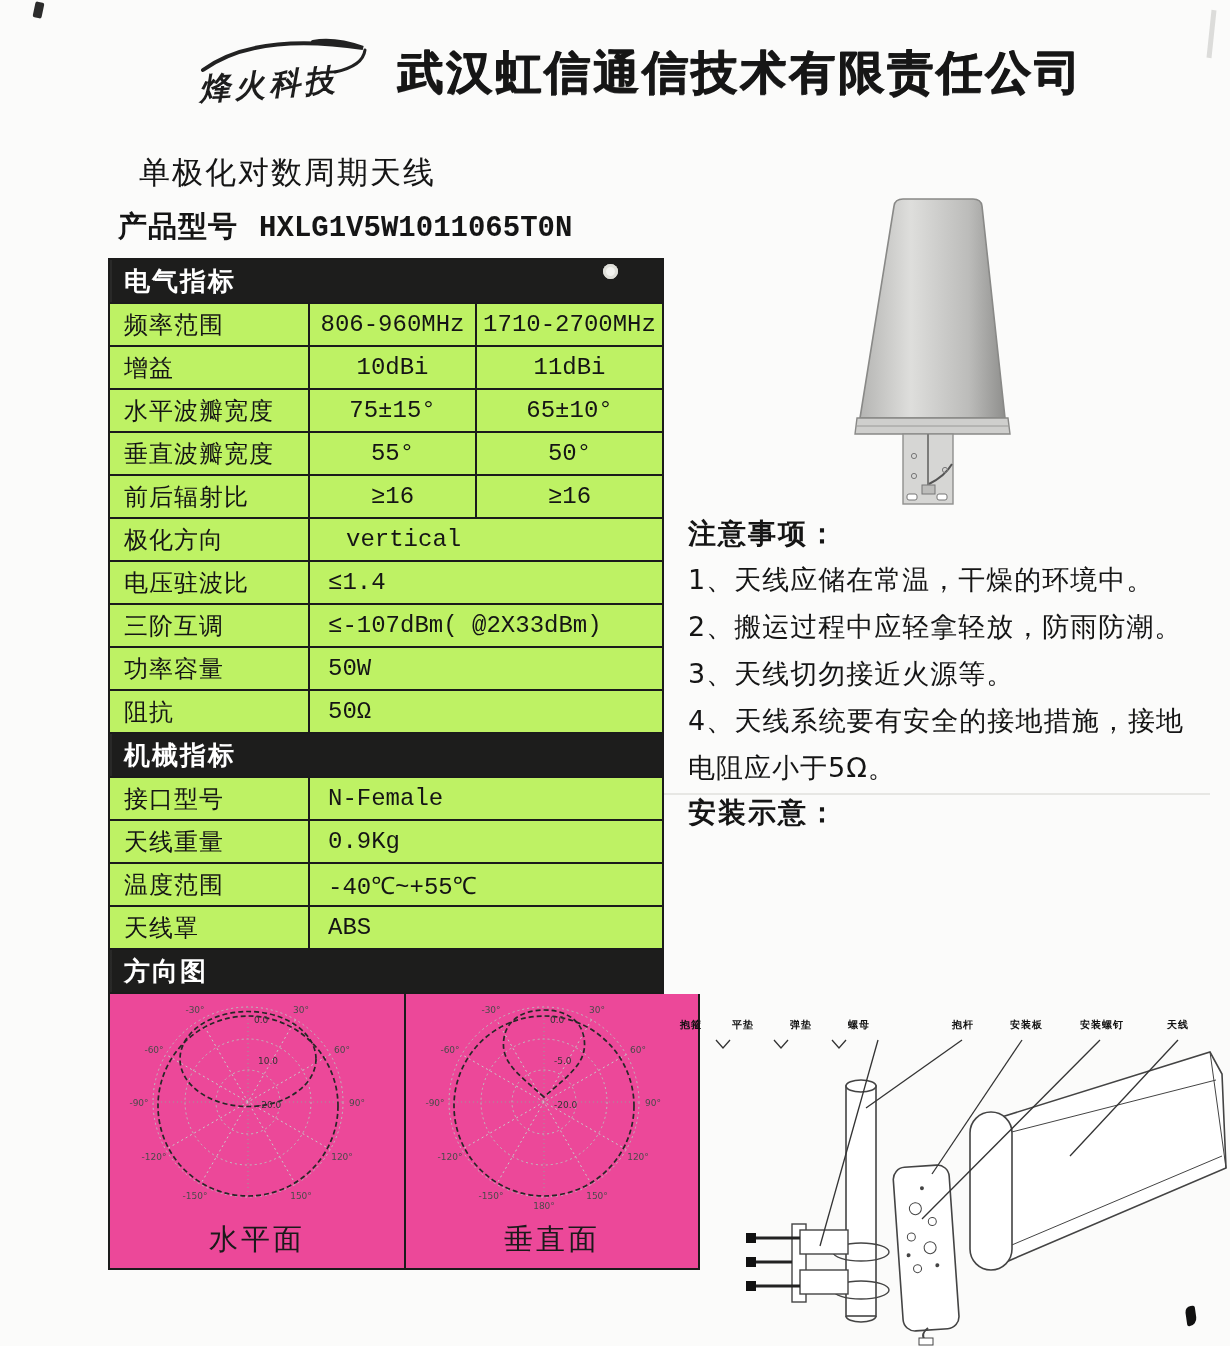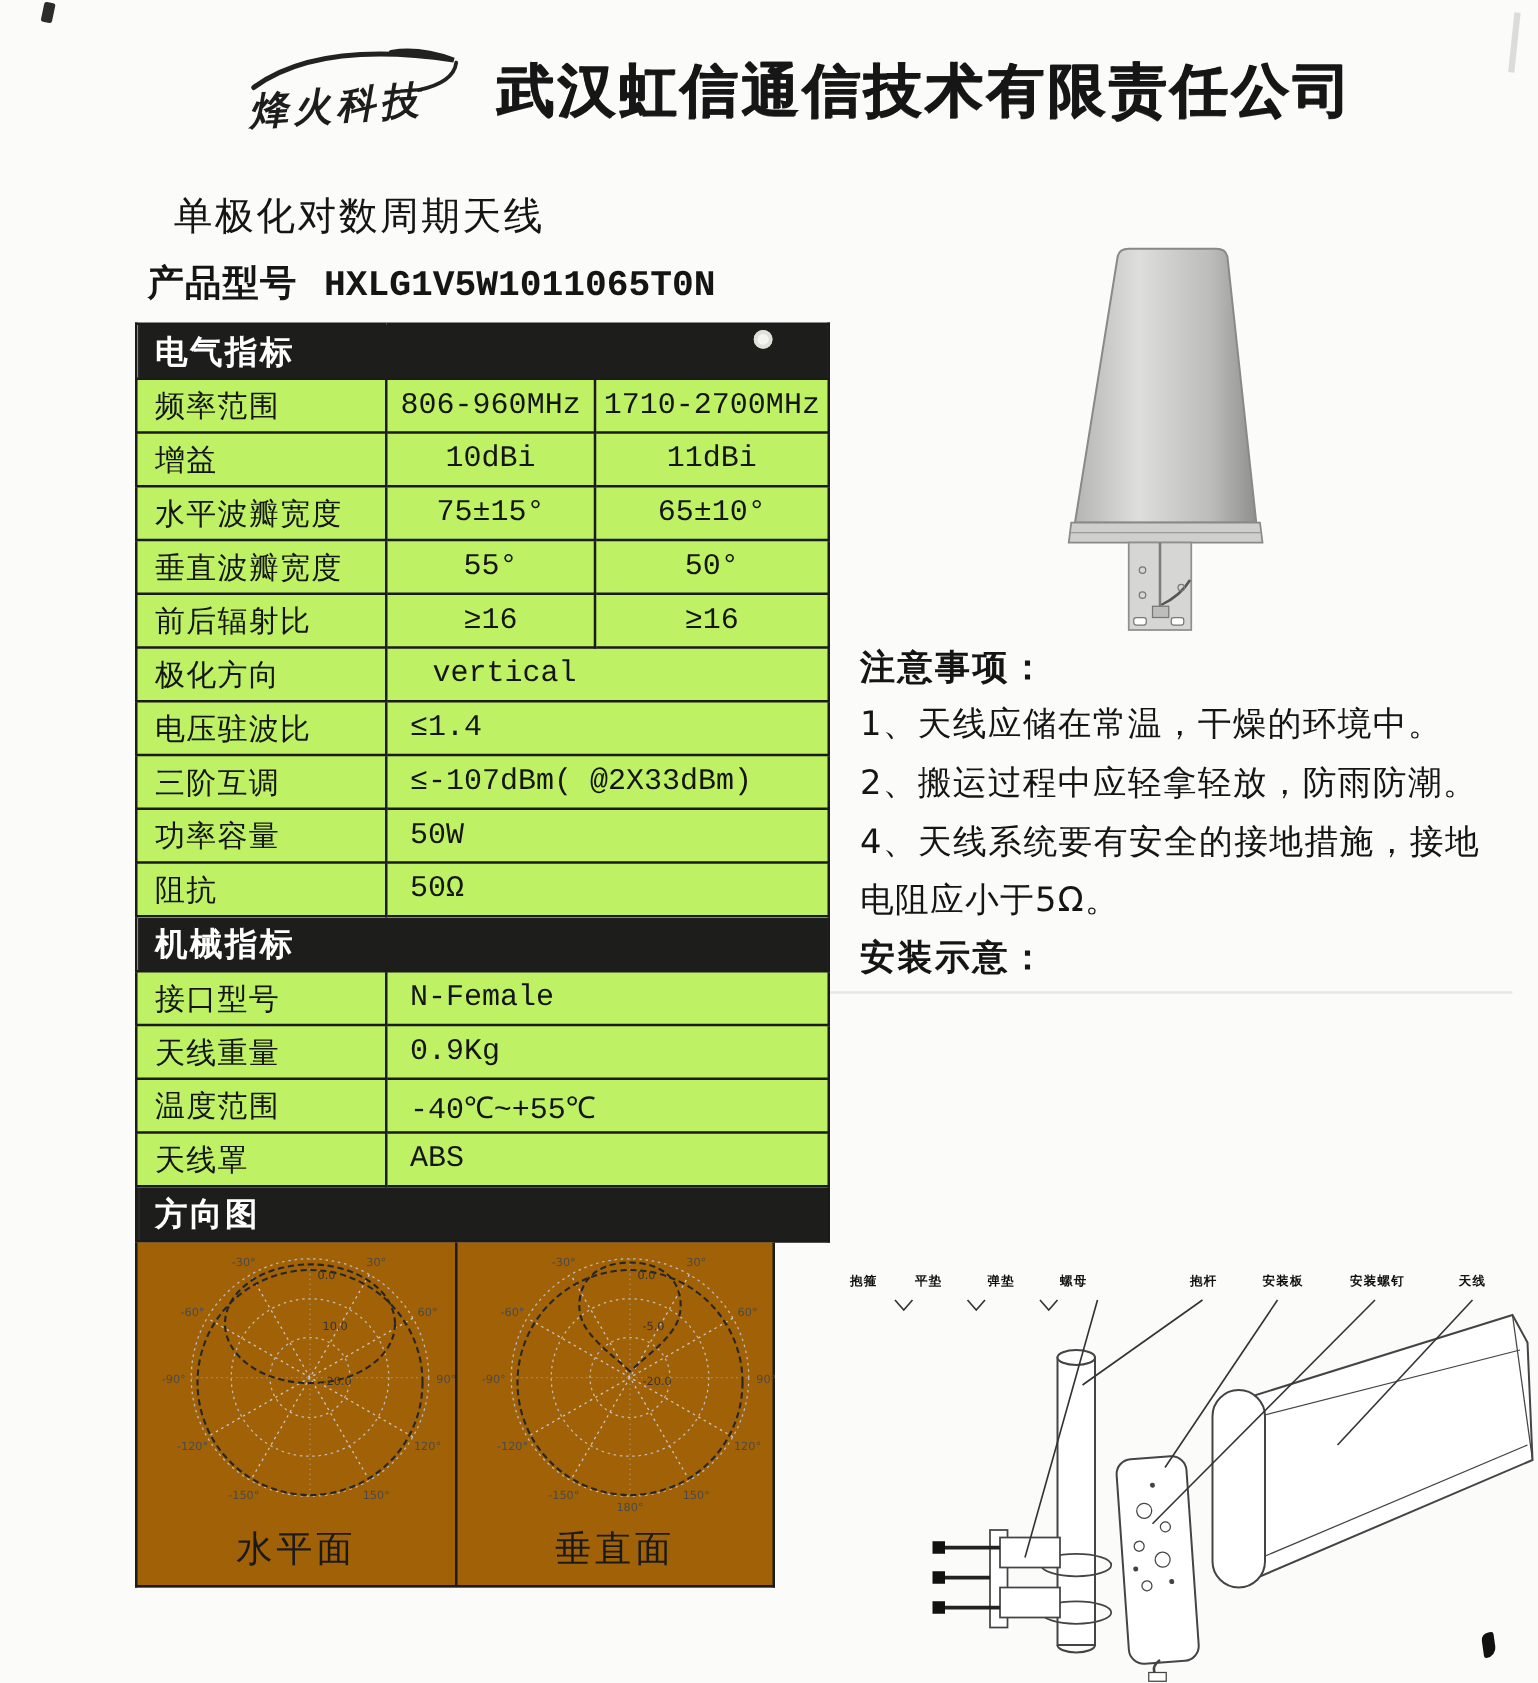--- a/index.html
+++ b/index.html
@@ -33,21 +33,21 @@
   td.c { text-align:center; }
   td.merged { padding-left:18px; }
   td.pad-deep { padding-left:36px; }
   tr.bar-row td { background:#1d1d1c; color:#fff; font-weight:bold; font-size:26px; letter-spacing:2px; padding-left:14px; position:relative; height:44px;
     background-image:linear-gradient(90deg, rgba(255,255,255,.05) 0 2px, transparent 2px 9px); }
   .bar-dot { position:absolute; right:44px; top:4px; width:15px; height:15px; background:#f3f3f0; border-radius:50%; box-shadow:inset 0 0 0 3px #e0e0da, inset 0 0 3px #888; }
 
   .section-bar { width:556px; height:44px; background:#1d1d1c; border:2px solid #1b1b1b; border-top:none; color:#fff; font-weight:bold; font-size:26px; letter-spacing:2px; padding-left:14px; display:flex; align-items:center;
     background-image:linear-gradient(90deg, rgba(255,255,255,.05) 0 2px, transparent 2px 9px); }
 
-  .pattern-row { display:flex; width:512px; border:2px solid #1b1b1b; border-top:none; background:#a16207; }
+  .pattern-row { display:flex; width:592px; border:2px solid #1b1b1b; border-top:none; background:#ec4899; }
   .pattern-box { width:50%; height:274px; position:relative; }
   .pattern-box + .pattern-box { border-left:2px solid #1b1b1b; }
   .pattern-box .caption { position:absolute; left:0; right:0; bottom:8px; text-align:center; font-size:29px; letter-spacing:3px; color:#1a1a1a; }
   svg.polar { position:absolute; left:2px; top:2px; }
   svg.polar text { font-family:"DejaVu Sans", sans-serif; }
 
   
   svg.antenna-fig { position:absolute; left:845px; top:190px; }
   .right-col { position:absolute; left:688px; top:512px; width:496px; }
   .notes-heading, .install-heading { font-size:28px; font-weight:bold; letter-spacing:2px; line-height:44px; }
@@ -272,20 +272,21 @@
       <circle cx="69" cy="286" r="2.6" fill="none" stroke="#777"></circle>
     <circle cx="100" cy="280" r="2.6" fill="none" stroke="#777"></circle>
     <rect x="62" y="304" width="10" height="6" rx="2" fill="#fff" stroke="#777"></rect>
     <rect x="92" y="304" width="10" height="6" rx="2" fill="#fff" stroke="#777"></rect>
   </svg>
 
   <div class="right-col">
     <div class="notes-heading">注意事项：</div>
     <div class="note">1、天线应储在常温，干燥的环境中。</div>
     <div class="note">2、搬运过程中应轻拿轻放，防雨防潮。</div>
+    <div class="note">3、天线切勿接近火源等。</div>
     <div class="note">4、天线系统要有安全的接地措施，接地电阻应小于5Ω。</div>
     <div class="install-heading">安装示意：</div>
   </div>
 
   <div class="install-diagram">
     <svg width="560" height="330" viewBox="0 0 560 330">
 
       <path d="M322 104 L540 36 L552 58 L556 152 L336 246 Z" fill="#fff" stroke="#444" stroke-width="1.6"></path>
       <line x1="326" y1="120" x2="546" y2="64" stroke="#444" stroke-width="1"></line>
       <line x1="330" y1="234" x2="552" y2="140" stroke="#444" stroke-width="1"></line>

